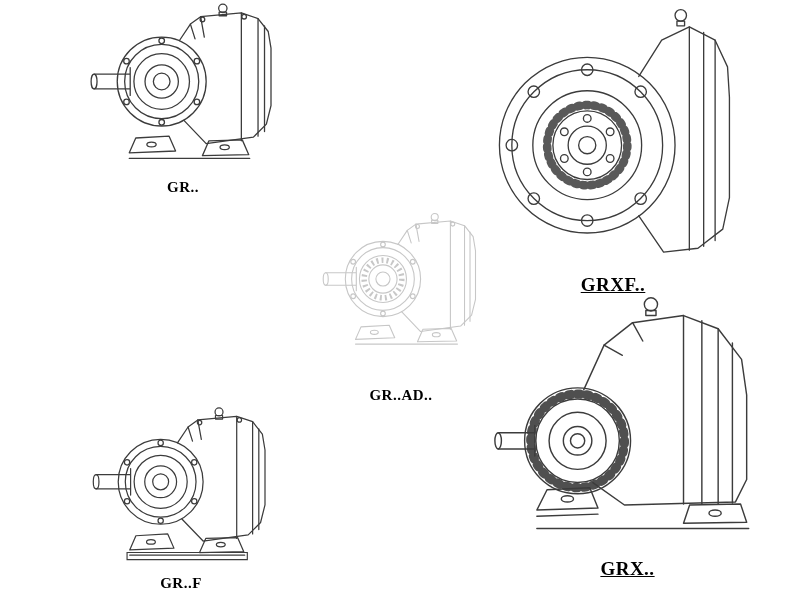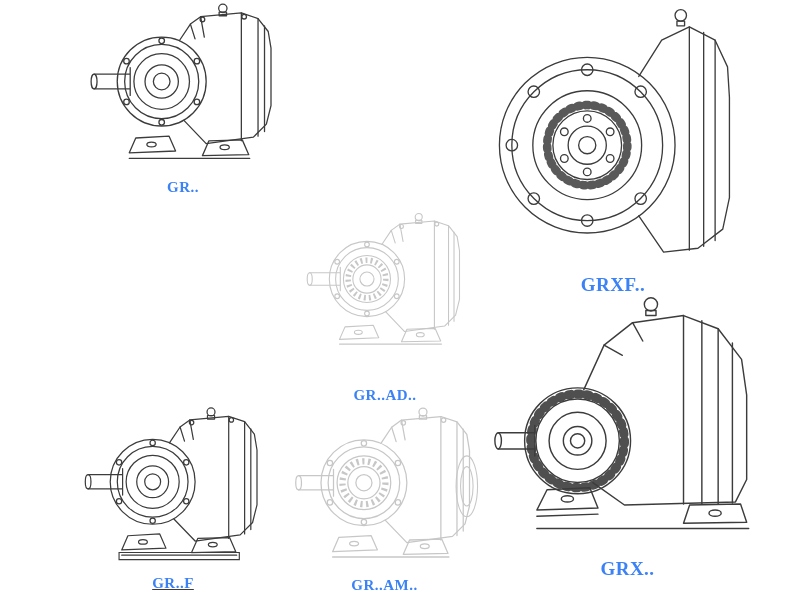--- a/index.html
+++ b/index.html
@@ -11,23 +11,23 @@
   }
   .fig {
     position: absolute; display: flex; flex-direction: column;
     align-items: center; color: #3c3c3c;
   }
   .fig svg.drawing { width: 100%; height: calc(100% - 24px); }
   .fig.ghost { color: #c7c7c7; }
   .cap {
     height: 24px; line-height: 22px; text-align: center;
     font-weight: bold; font-size: 15px; letter-spacing: 0.5px;
-    color: #3b82f6; font-family: "Liberation Serif", serif;
+    color: #000000; font-family: "Liberation Serif", serif;
   }
-  .cap.big { font-size: 19px; }
+  .cap.big { font-size: 19px; text-decoration: underline; }
   #defs-holder { position: absolute; width: 0; height: 0; overflow: hidden; }
 </style>
 </head>
 <body>
 
 <div id="defs-holder">
   <svg width="0" height="0" aria-hidden="true">
     <defs>
 
       <symbol id="sym-iso" viewBox="0 0 210 190">
@@ -126,52 +126,41 @@
 
 
   <figure class="fig" style="left:488px; top:2px; width:250px; height:296px;">
     <svg class="drawing" viewBox="0 0 250 285">
       <use href="#sym-flange"></use>
     </svg>
     <figcaption class="cap big">GRXF..</figcaption>
   </figure>
 
 
-  <figure class="fig ghost" style="left:280px; top:210px; width:210px; height:196px;gap:25px;">
+  <figure class="fig ghost" style="left:296px; top:210px; width:210px; height:196px;gap:25px;">
     <svg class="drawing" viewBox="0 0 210 190">
       <use href="#sym-iso"></use>
       <g fill="none" stroke="currentColor">
         <circle cx="82" cy="88" r="24" stroke-width="7" stroke-dasharray="2.5 4"></circle>
       </g>
     </svg>
     <figcaption class="cap">GR..AD..</figcaption>
   </figure>
 
   <figure class="fig" style="left:490px; top:288px; width:275px; height:294px;">
     <svg class="drawing" viewBox="0 0 270 265">
       <use href="#sym-grx"></use>
     </svg>
     <figcaption class="cap big">GRX..</figcaption>
   </figure>
 
-  <figure class="fig" style="left:68px; top:404px; width:210px; height:192px;text-decoration:underline;">
+  <figure class="fig" style="left:76px; top:404px; width:210px; height:192px;">
     <svg class="drawing" viewBox="0 0 210 190">
       <use href="#sym-iso"></use>
       <g fill="none" stroke="currentColor" stroke-width="1.3">
         <path d="M44,168 H180 V176 H44 Z"></path>
       </g>
     </svg>
     <figcaption class="cap">GR..F</figcaption>
   </figure>
 
-  <figure class="fig ghost" style="left:282px; top:404px; width:205px; height:194px;">
-    <svg class="drawing" viewBox="0 0 210 190">
-      <use href="#sym-iso"></use>
-      <g fill="none" stroke="currentColor" stroke-width="1.2">
-        <circle cx="82" cy="88" r="24" stroke-width="7" stroke-dasharray="2.5 4"></circle>
-        <ellipse cx="197" cy="92" rx="12" ry="34"></ellipse>
-        <ellipse cx="197" cy="92" rx="7" ry="22"></ellipse>
-      </g>
-    </svg>
-    <figcaption class="cap">GR..AM..</figcaption>
-  </figure>
 
 </div>
 
 </body></html>

